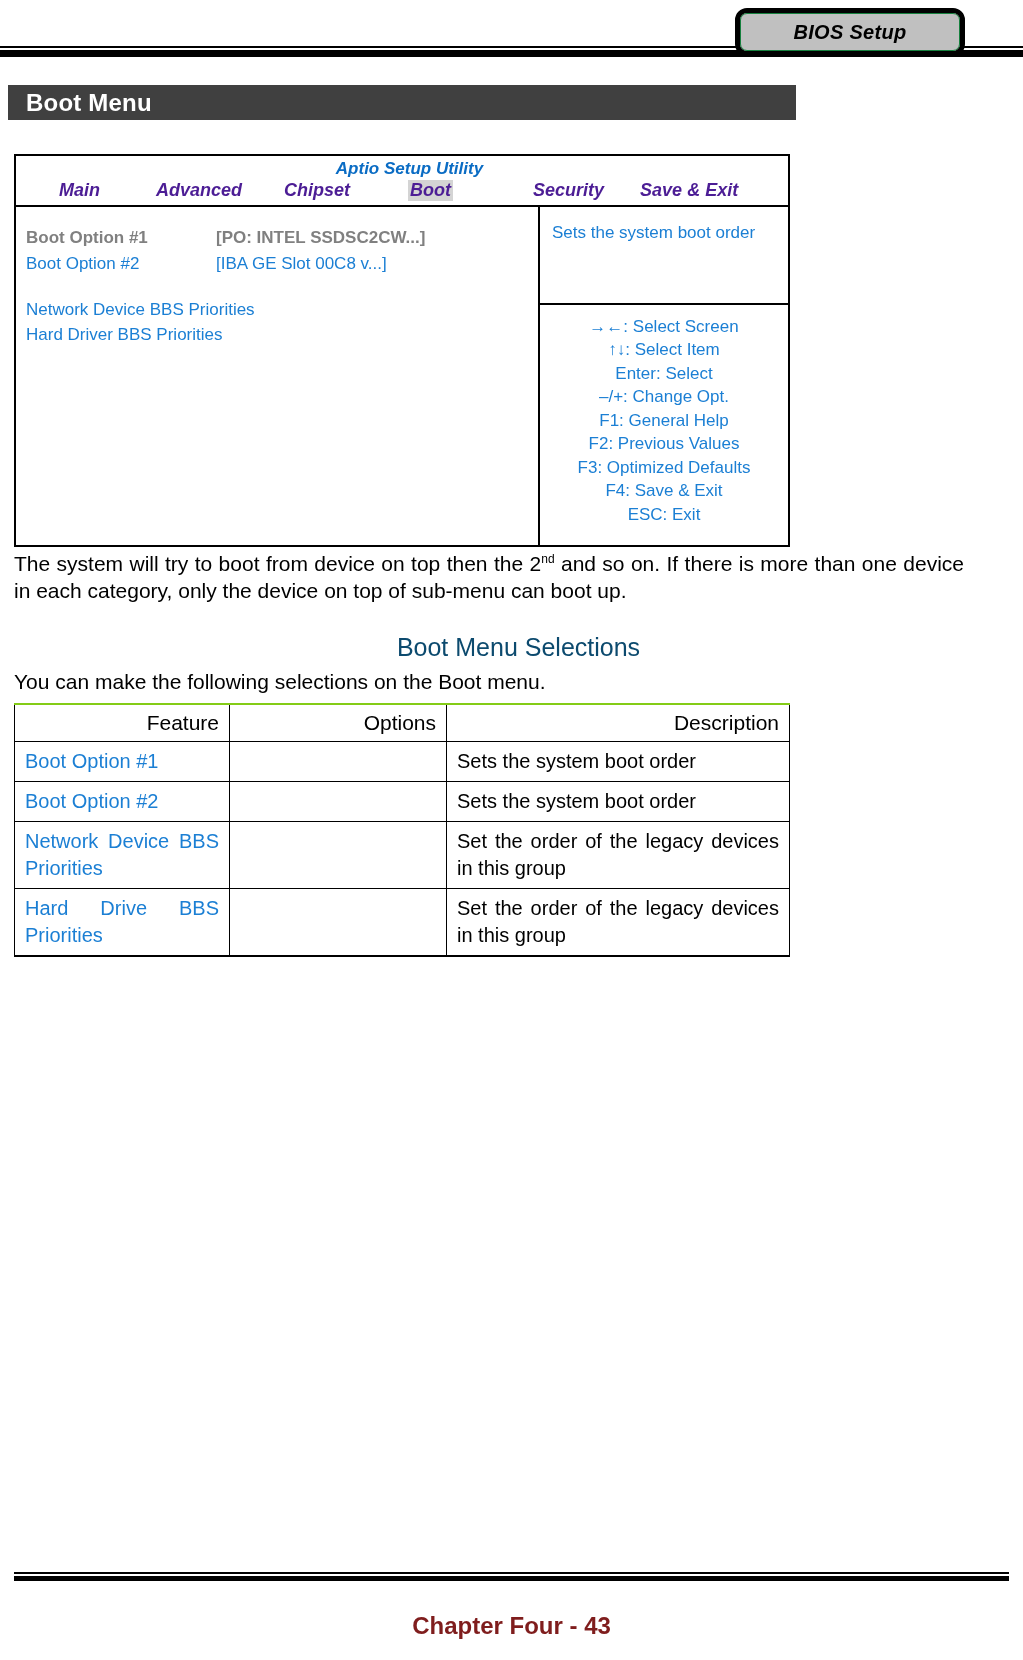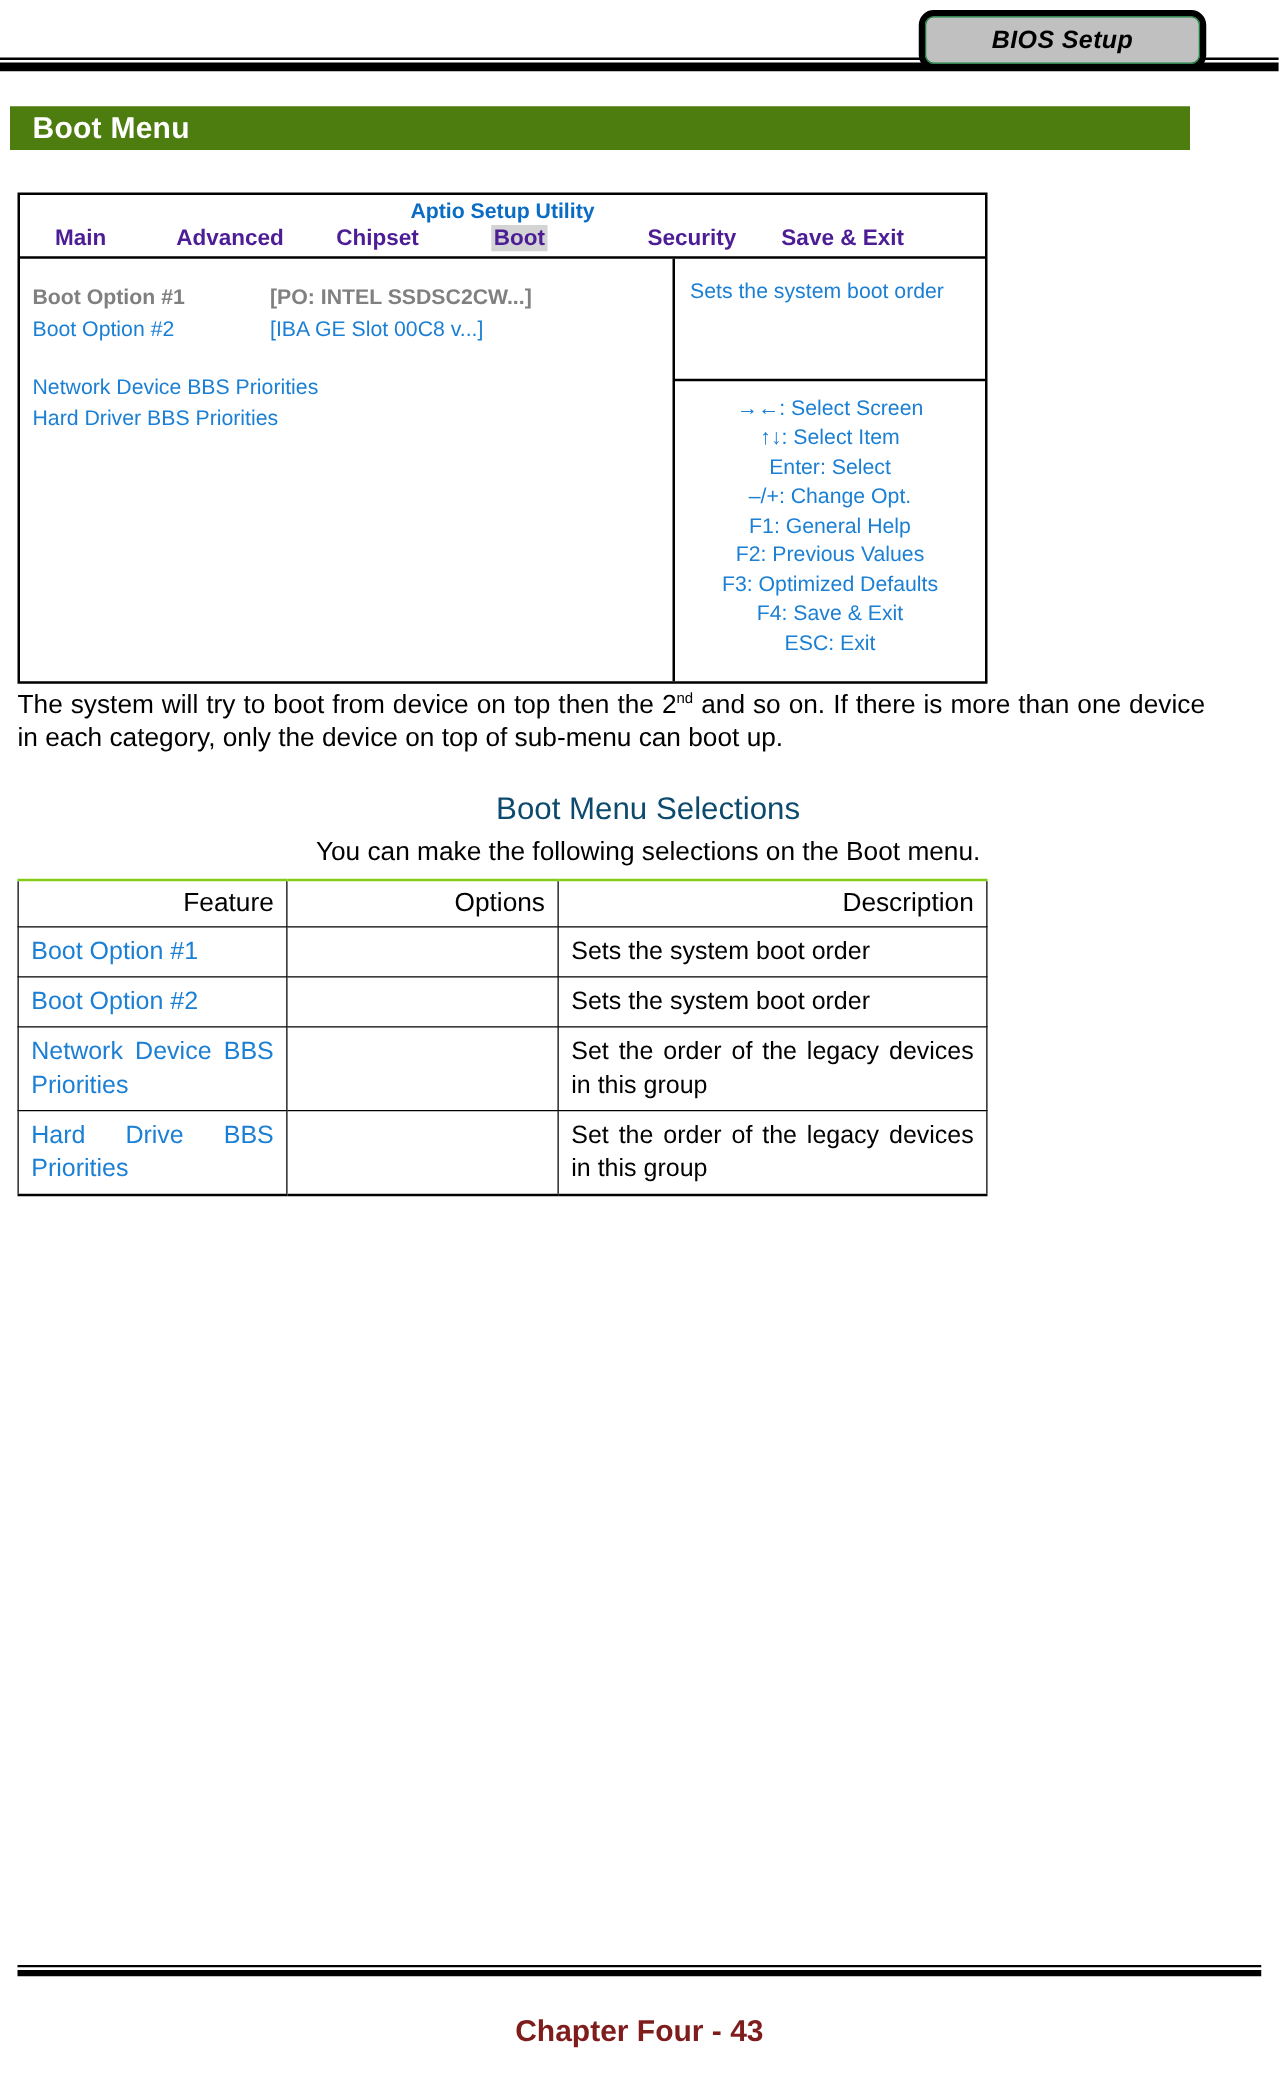--- a/index.html
+++ b/index.html
@@ -69,23 +69,23 @@
     background: #ffffff;
   }
   .header-rule .thick {
     height: 7px;
     background: #000000;
   }
 
   
   .section-bar {
     margin: 9px 0 0 8px;
-    width: 944px;
+    width: 788px;
     height: 35px;
-    background: #4d7c0f;
+    background: #404040;
     display: flex;
     align-items: center;
     text-align: center;
   }
   .section-bar .title {
     color: #ffffff;
     font-size: 24px;
     font-weight: bold;
     padding-left: 18px;
     letter-spacing: 0.2px;
@@ -94,21 +94,22 @@
   
   .bios-box {
     margin: 34px 0 0 14px;
     width: 776px;
     border: 2px solid #000000;
     box-sizing: border-box;
     background: #ffffff;
   }
   .bios-menubar {
     border-bottom: 2px solid #000000;
-    padding: 3px 0 4px 0;
+    padding: 3px 0 4px 15px;
+    font-style: italic;
   }
   .bios-utility-title {
     text-align: center;
     color: #0a6cc4;
     font-weight: bold;
     font-size: 17px;
     padding-bottom: 1px;
   }
   .bios-tabs {
     display: flex;
@@ -192,21 +193,20 @@
   .subhead {
     margin: 28px 0 0 14px;
     font-size: 25px;
     color: #0c4a6e;
     text-align: center;
   }
   .subpara {
     margin: 8px 0 0 14px;
     font-size: 21px;
     color: #000000;
-    text-align: center;
   }
 
   
   table.feature-table {
     margin: 9px 0 0 14px;
     width: 776px;
     border-collapse: collapse;
     table-layout: fixed;
     font-size: 20px;
   }

